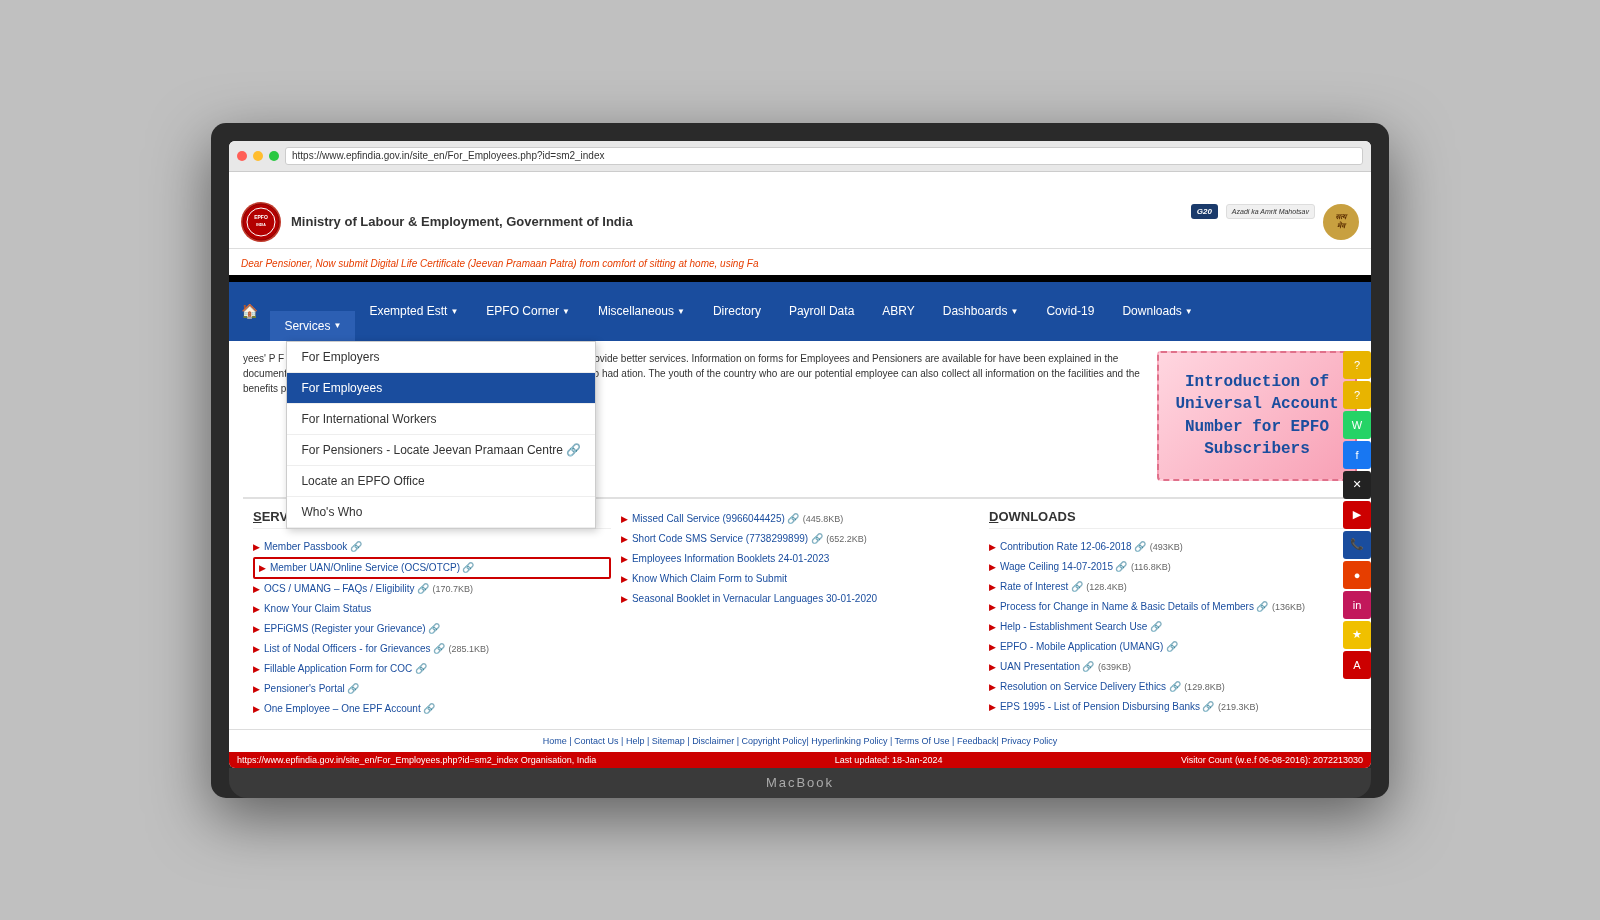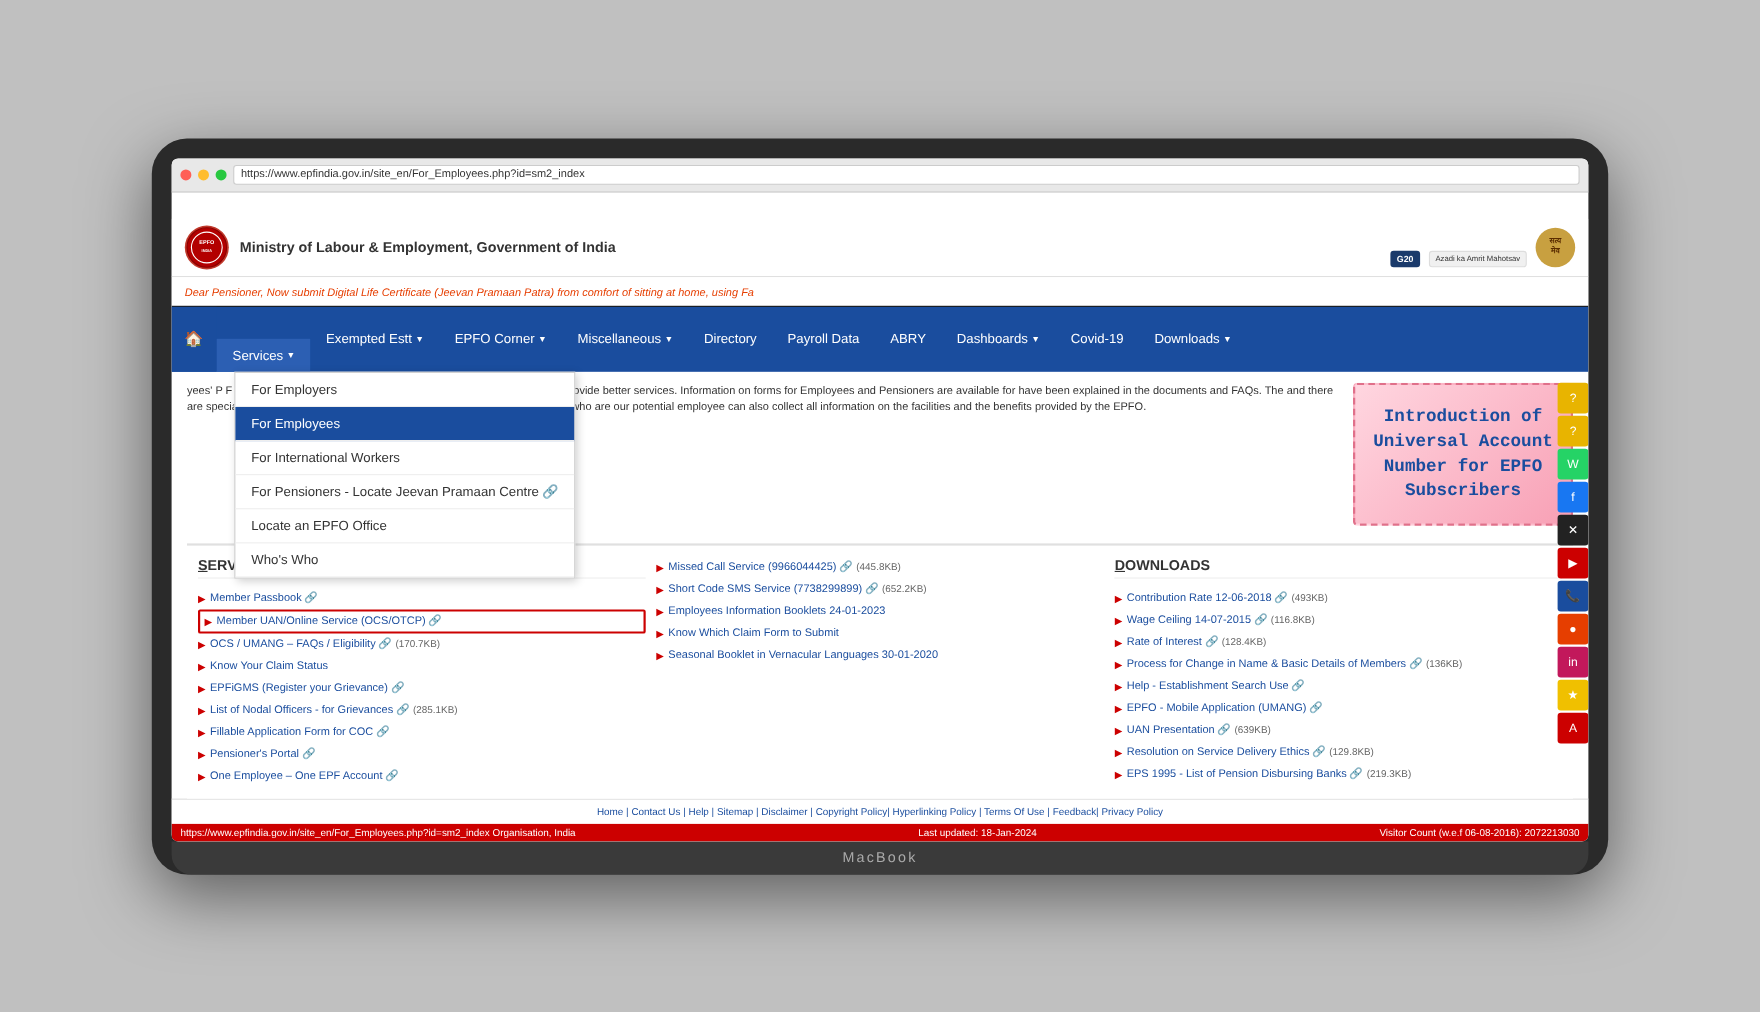--- a/index.html
+++ b/index.html
@@ -5,23 +5,23 @@
     * { margin: 0; padding: 0; box-sizing: border-box; }
     body {
       background: #c0c0c0;
       display: flex;
       justify-content: center;
       align-items: center;
       min-height: 920px;
       font-family: Arial, sans-serif;
     }
     .laptop-outer {
-      width: 1324px;
+      width: 1178px;
       background: #2a2a2a;
-      border-radius: 32px;
+      border-radius: 15px;
       padding: 18px 18px 0 18px;
       box-shadow: 0 20px 60px rgba(0,0,0,0.5);
     }
     .laptop-screen {
       background: #fff;
       border-radius: 6px;
       overflow: hidden;
       position: relative;
     }
     .laptop-base {
@@ -84,21 +84,22 @@
     }
     .site-title {
       font-size: 13px;
       color: #333;
       font-weight: bold;
       flex: 1;
     }
     .header-logos {
       display: flex;
       gap: 8px;
-      align-items: flex-end;
+      align-items: flex-start;
+      font-style: italic;
     }
     .g20-badge {
       background: #1a3a6b;
       color: #fff;
       font-size: 8px;
       padding: 3px 6px;
       border-radius: 3px;
       font-weight: bold;
     }
     .amrit-badge {
@@ -107,21 +108,21 @@
       font-size: 7px;
       padding: 3px 5px;
       border-radius: 3px;
       color: #333;
     }
 
     
     .ticker {
       background: #fff;
       padding: 4px 12px;
-      border-bottom: 1px solid #000000;
+      border-bottom: 7px solid #000000;
       overflow: hidden;
     }
     .ticker-text {
       font-size: 10px;
       color: #e63e00;
       font-style: italic;
     }
 
     
     .main-nav {

